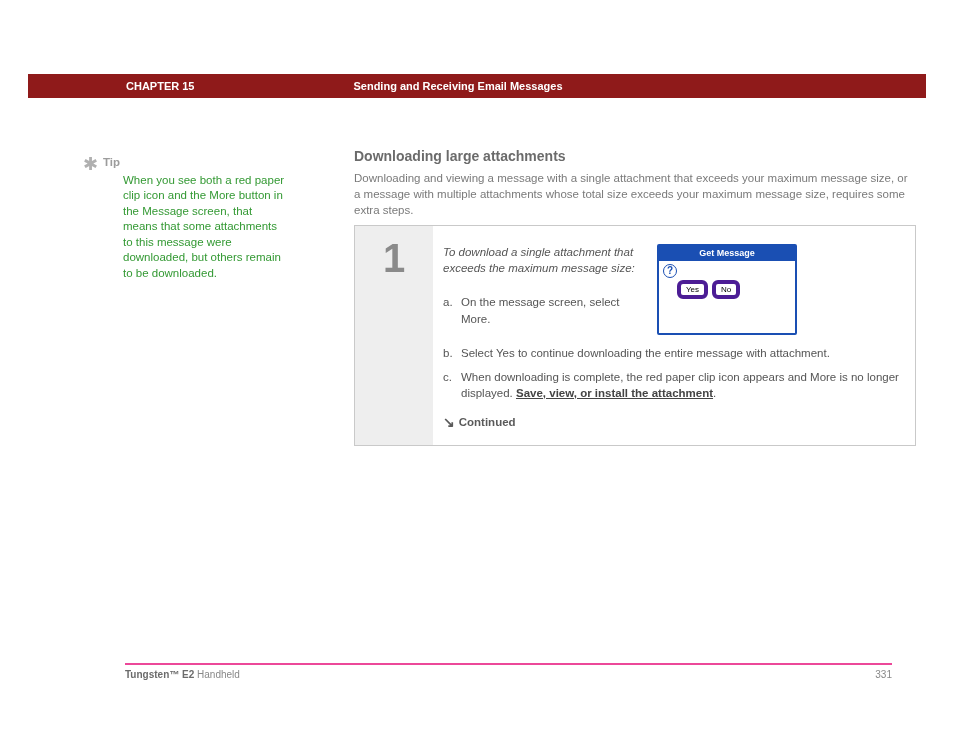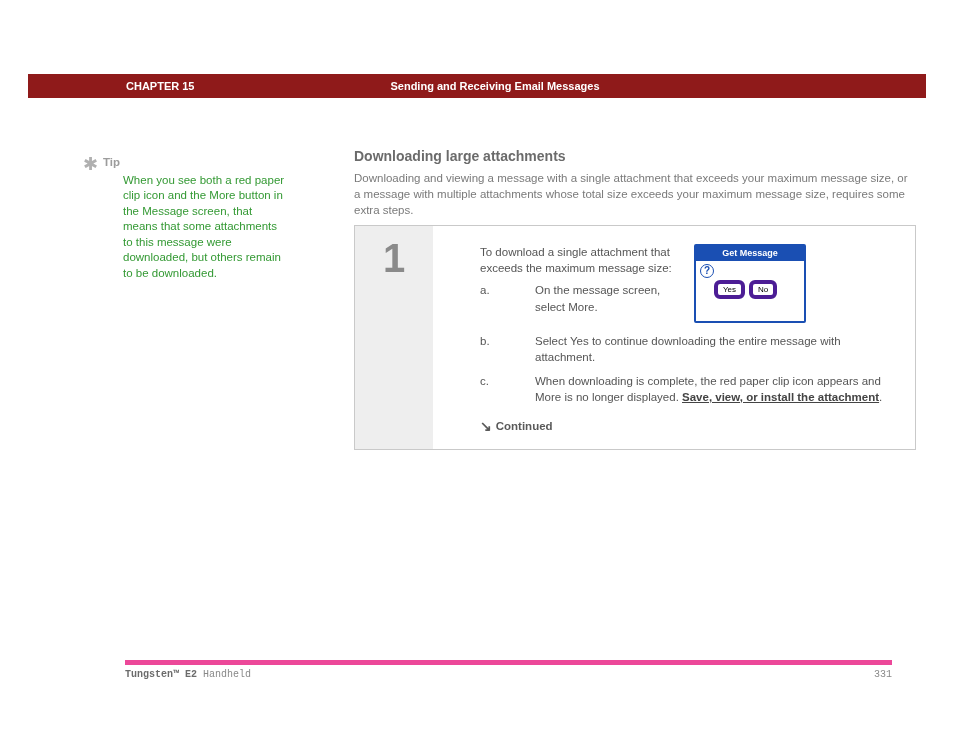--- a/index.html
+++ b/index.html
@@ -1,15 +1,15 @@
 <!DOCTYPE html>
 <html><head>
 <meta charset="utf-8">
 <style>
-  * { margin: 0; padding: 0; box-sizing: border-box; gap: 37px; }
+  * { margin: 0; padding: 0; box-sizing: border-box; }
   body {
     font-family: "Helvetica Neue", Arial, sans-serif;
     font-size: 12px;
     color: #4a4a4a;
     background: #fff;
     width: 954px;
     height: 738px;
     position: relative;
   }
   .header-bar {
@@ -108,21 +108,21 @@
     font-size: 11.5px;
   }
   .continued-arrow {
     display: inline-block;
     font-size: 14px;
     margin-right: 4px;
     vertical-align: -1px;
   }
   
   .dialog {
-    width: 112px;
+    width: 140px;
     border: 2px solid #1a4fb3;
     border-radius: 2px;
     font-size: 8.5px;
     background: #fff;
   }
   .dialog-title {
     background: #1a4fb3;
     color: #fff;
     text-align: center;
     font-weight: bold;
@@ -163,27 +163,26 @@
     padding: 0 5px;
     line-height: 11px;
     background: #fff;
     color: #000;
   }
   .footer {
     position: absolute;
     bottom: 58px;
     left: 125px;
     right: 62px;
-    border-top: 5px solid #ec4899;
+    border-top: 2px solid #ec4899;
     padding-top: 4px;
     display: flex;
     justify-content: space-between;
     font-size: 10px;
     color: #888;
-    font-family: Liberation Mono, monospace;
   }
   .footer b { color: #6b6b6b; }
 </style>
 </head>
 <body>
 
 <div class="header-bar">
   <span class="chapter">CHAPTER 15</span>
   <span class="chapter-title">Sending and Receiving Email Messages</span>
 </div>
@@ -199,21 +198,21 @@
   <div class="intro">Downloading and viewing a message with a single attachment that exceeds your maximum message size, or a message with multiple attachments whose total size exceeds your maximum message size, requires some extra steps.</div>
 
   <div class="step-box">
     <div class="step-inner">
       <div class="step-num-col">
         <div class="step-num">1</div>
       </div>
       <div class="step-content">
         <div class="top-row">
           <div class="top-text">
-            <div style="margin-bottom:6px;">To download a single attachment that exceeds the maximum message size:</div>
+            <div style="margin-bottom:18px;font-style:italic;">To download a single attachment that exceeds the maximum message size:</div>
             <div class="list-item">
               <div class="list-letter">a.</div>
               <div class="list-body">On the message screen, select More.</div>
             </div>
           </div>
           <div class="dialog">
             <div class="dialog-title">Get Message</div>
             <div class="dialog-body">
               <div class="dialog-icon">?</div>
             </div>

